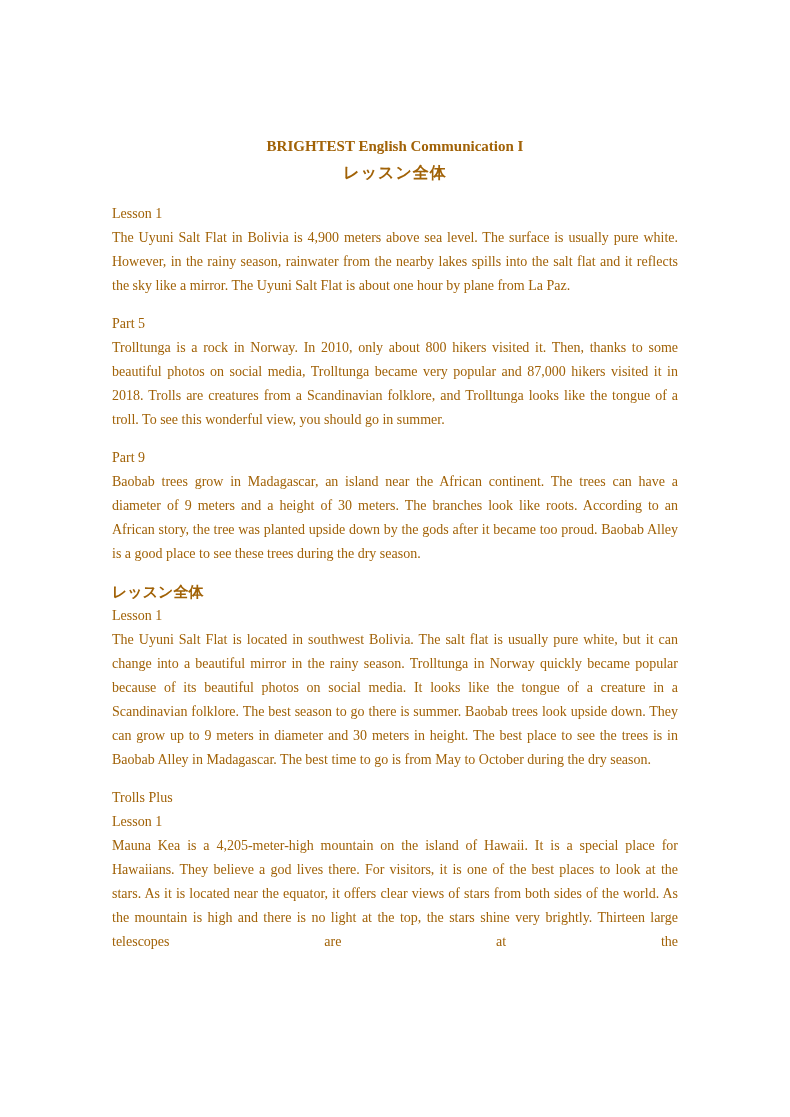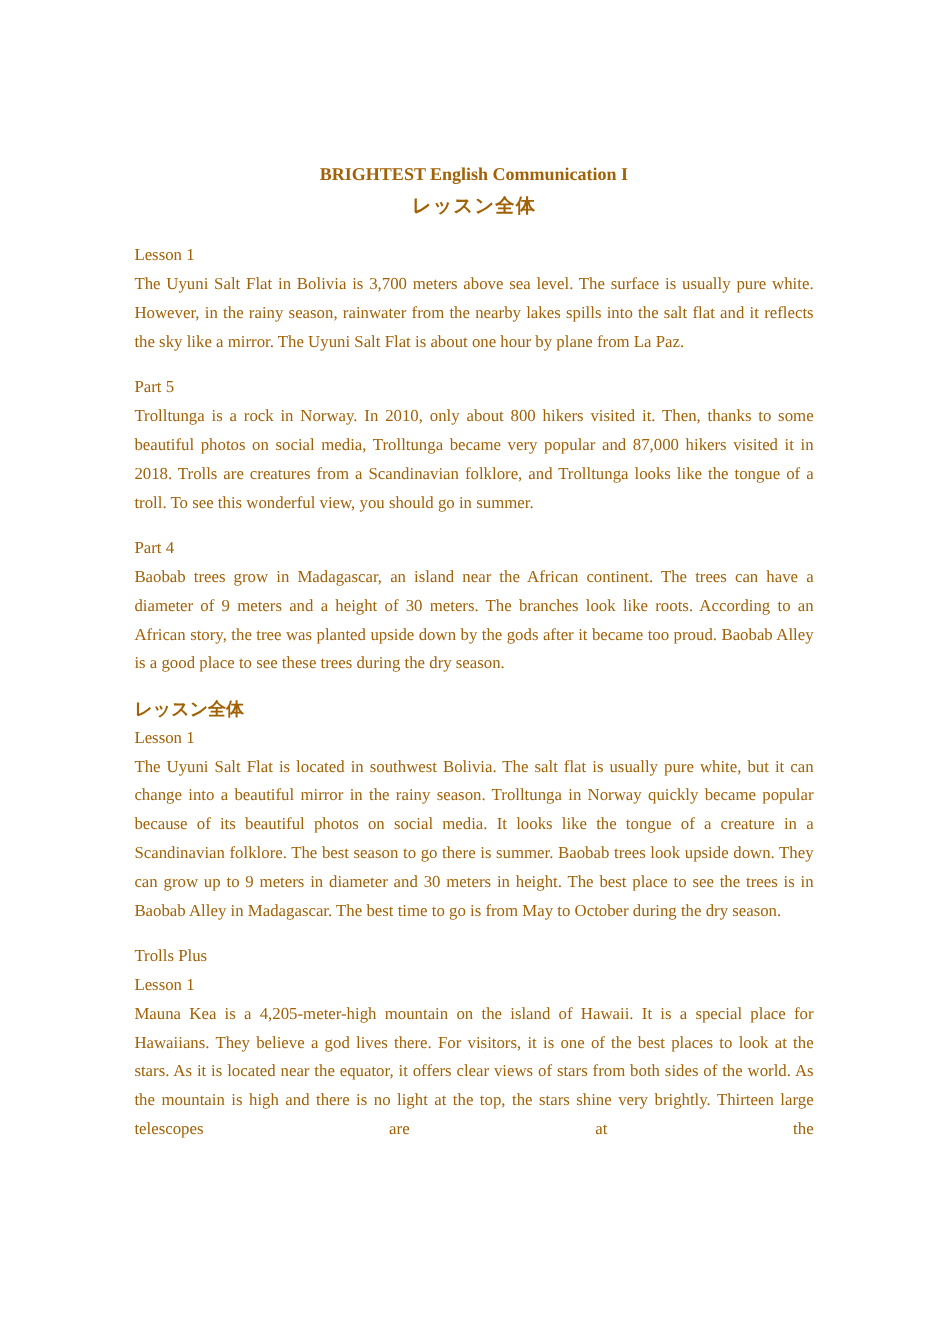--- a/index.html
+++ b/index.html
@@ -65,30 +65,30 @@
 
   <div class="title-block">
     <div class="doc-title">BRIGHTEST English Communication I</div>
     <div class="doc-subtitle">レッスン全体</div>
   </div>
 
   <div class="content">
 
     <div class="bold-heading">Lesson 1</div>
 
-    <p class="para">The Uyuni Salt Flat in Bolivia is 3,700 meters above sea level. The surface is usually pure white. However, in the rainy season, rainwater from the nearby lakes spills into the salt flat and it reflects the sky like a mirror. The Uyuni Salt Flat is about one hour by plane from La Paz.</p>
+    <p class="para">The Uyuni Salt Flat in Bolivia is 4,900 meters above sea level. The surface is usually pure white. However, in the rainy season, rainwater from the nearby lakes spills into the salt flat and it reflects the sky like a mirror. The Uyuni Salt Flat is about one hour by plane from La Paz.</p>
 
     <div class="gap"></div>
 
     <div class="bold-heading">Part 5</div>
     <p class="para">Trolltunga is a rock in Norway. In 2010, only about 800 hikers visited it. Then, thanks to some beautiful photos on social media, Trolltunga became very popular and 87,000 hikers visited it in 2018. Trolls are creatures from a Scandinavian folklore, and Trolltunga looks like the tongue of a troll. To see this wonderful view, you should go in summer.</p>
 
     <div class="gap"></div>
 
-    <div class="bold-heading">Part 4</div>
+    <div class="bold-heading">Part 9</div>
     <p class="para">Baobab trees grow in Madagascar, an island near the African continent. The trees can have a diameter of 9 meters and a height of 30 meters. The branches look like roots. According to an African story, the tree was planted upside down by the gods after it became too proud. Baobab Alley is a good place to see these trees during the dry season.</p>
 
     <div class="gap"></div>
 
     <div class="ja-heading">レッスン全体</div>
     <div class="bold-heading">Lesson 1</div>
     <p class="para">The Uyuni Salt Flat is located in southwest Bolivia. The salt flat is usually pure white, but it can change into a beautiful mirror in the rainy season. Trolltunga in Norway quickly became popular because of its beautiful photos on social media. It looks like the tongue of a creature in a Scandinavian folklore. The best season to go there is summer. Baobab trees look upside down. They can grow up to 9 meters in diameter and 30 meters in height. The best place to see the trees is in Baobab Alley in Madagascar. The best time to go is from May to October during the dry season.</p>
 
     <div class="gap"></div>
 

